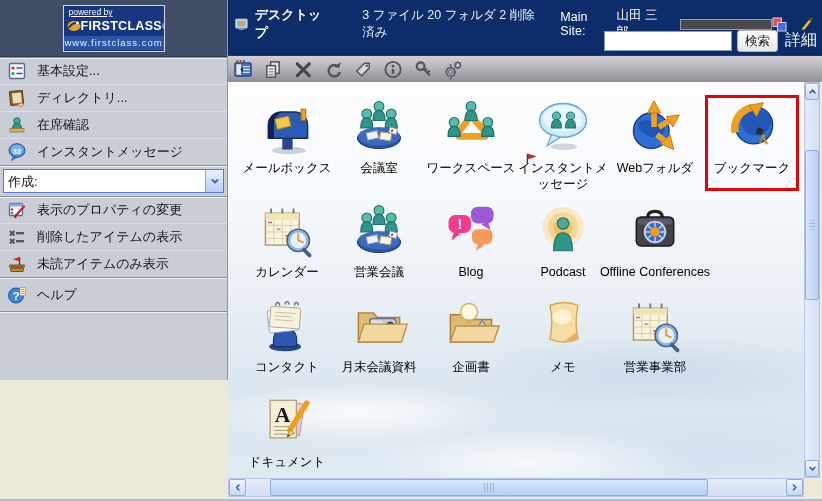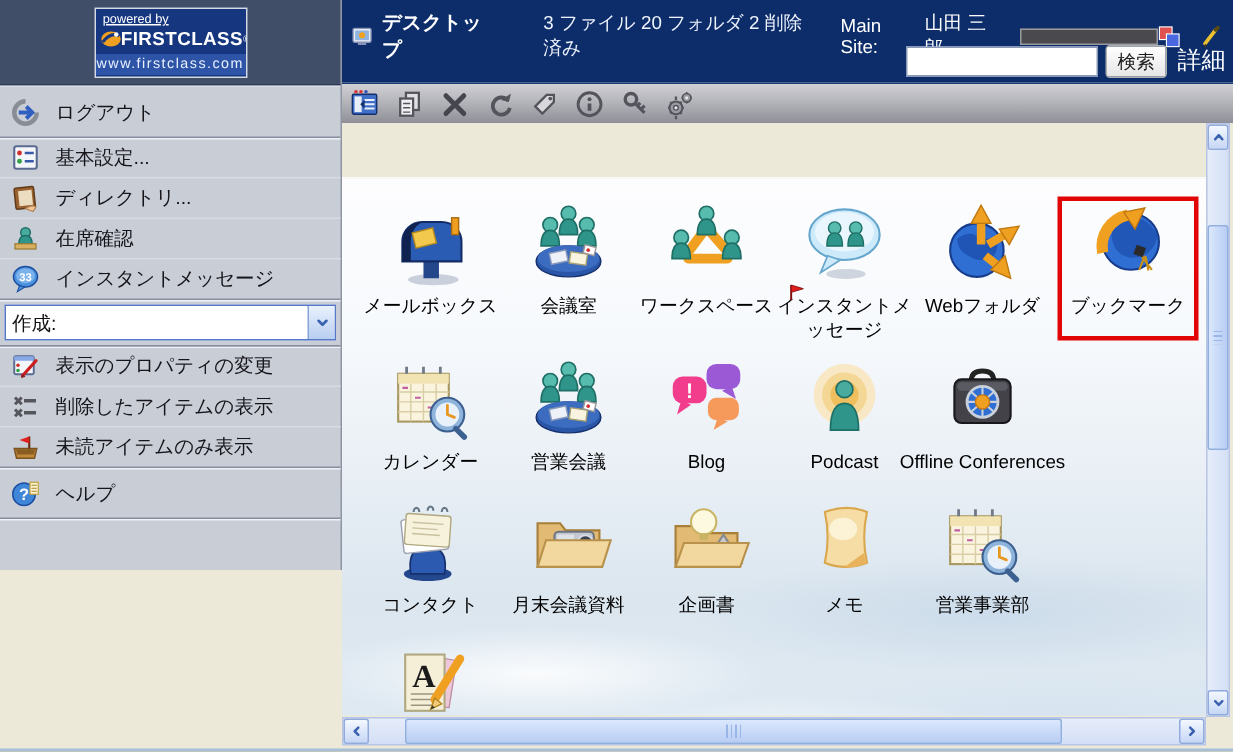--- a/index.html
+++ b/index.html
@@ -51,21 +51,21 @@
   .tb-ic { width:21px; height:21px; }
 
   
   .main { position:absolute; left:0; top:82px; right:18px; bottom:24px; border-top:1px solid #fbfbfd;
     background-image:
       radial-gradient(ellipse 220px 45px at 130px 330px, rgba(255,255,255,.85), rgba(255,255,255,0) 70%),
       radial-gradient(ellipse 280px 55px at 430px 290px, rgba(203,219,234,.9), rgba(203,219,234,0) 70%),
       radial-gradient(ellipse 240px 50px at 300px 380px, rgba(255,255,255,.75), rgba(255,255,255,0) 70%),
       radial-gradient(ellipse 300px 60px at 480px 370px, rgba(210,224,238,.8), rgba(210,224,238,0) 70%),
       linear-gradient(180deg,#fdfdfe 0%,#f6f9fc 30%,#e9eff5 55%,#dbe6ef 78%,#dee9f2 100%);
-    overflow:hidden;margin-top:36px; }
+    overflow:hidden; }
   .icon-row { display:flex; gap:2px; padding-left:14px; height:92px; }
   .row1 { margin-top:14px; } .row2 { margin-top:12px; } .row3 { margin-top:3px; } .row4 { margin-top:3px; }
   .cell { position:relative; width:90px; display:flex; flex-direction:column; align-items:center; cursor:pointer; }
   .dicon { width:64px; height:60px; flex:0 0 auto; }
   .dlabel { font-size:12.5px; color:#000; text-align:center; line-height:1.3; margin-top:3px; white-space:nowrap; }
   .cell.wrap .dlabel { white-space:normal; width:98px; }
   .cell.hl { outline:3px solid #e10505; outline-offset:-1px; margin-left:5px; }
   .dflag { position:absolute; left:7px; bottom:24px; width:13px; height:13px; }
 
   
@@ -364,26 +364,20 @@
           <svg class="logo-globe" viewBox="0 0 14 14">
               <use href="#ic-globe"></use>
             </svg>
           <span class="logo-brand">FIRSTCLASS</span>
           <span class="logo-reg">®</span>
         </span>
         <span class="logo-url">www.firstclass.com</span>
       </div>
     </div>
     <div class="menu">
-        <div class="menu-item tall">
-          <svg viewBox="0 0 20 20" class="mi-ic">
-            <use href="#si-logout"></use>
-          </svg>
-          <span>ログアウト</span>
-        </div>
         <div class="menu-item sep">
           <svg viewBox="0 0 20 20" class="mi-ic">
             <use href="#si-settings"></use>
           </svg>
           <span>基本設定...</span>
         </div>
         <div class="menu-item">
           <svg viewBox="0 0 20 20" class="mi-ic">
             <use href="#si-directory"></use>
           </svg>

